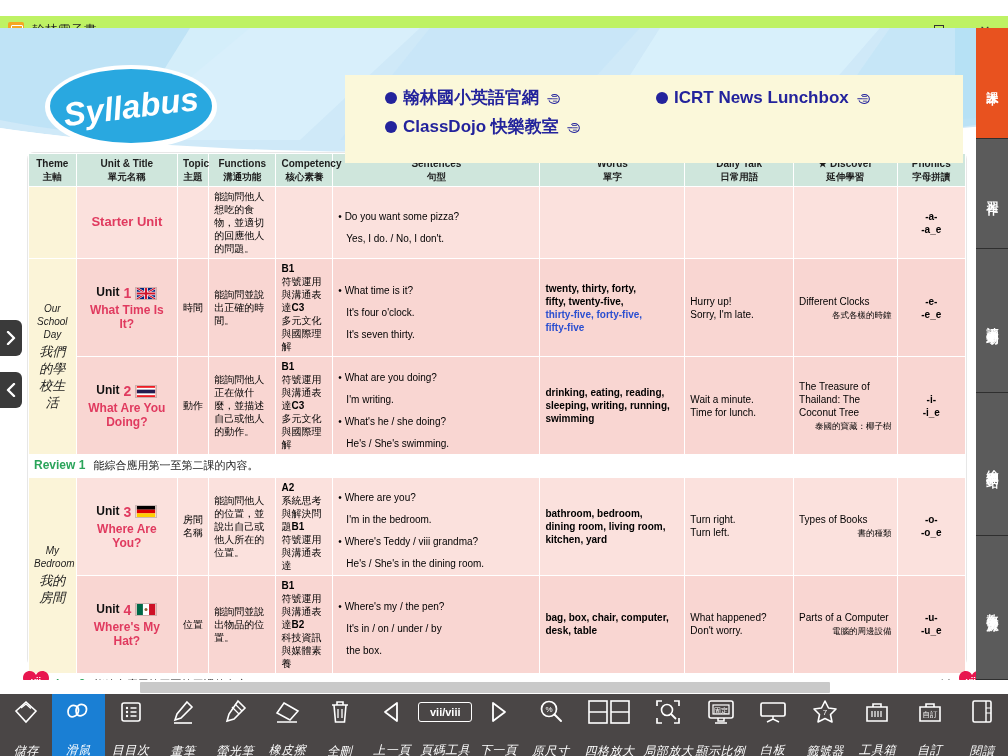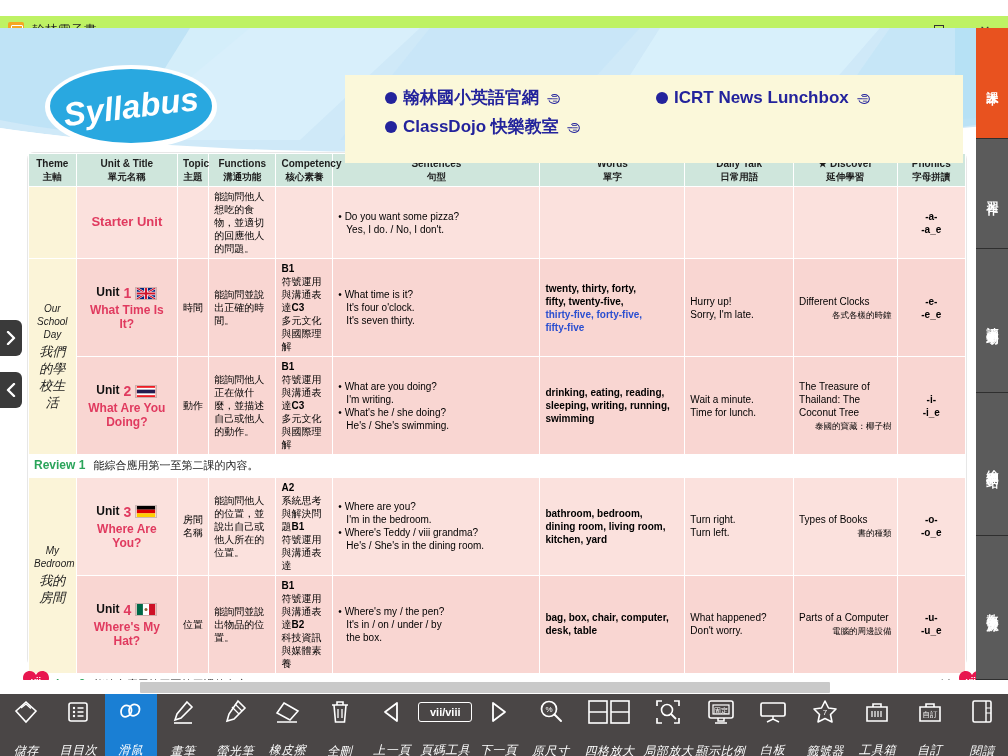--- a/index.html
+++ b/index.html
@@ -115,21 +115,21 @@
   .unit-title { color: #e03a5f; font-weight: bold; font-size: 12px; display:block; margin-top: 2px; line-height:1.15; }
   .starter-title { color: #e03a5f; font-weight: bold; font-size: 13px; }
 
   .flag { display:inline-block; width: 22px; height: 13px; vertical-align: middle; border: .5px solid rgba(0,0,0,.18); }
 
   td.topic-cell { text-align: center; font-size: 9.5px; line-height: 1.25; }
   td.func-cell  { font-size: 9.5px; line-height: 1.5; text-align: left; }
   td.comp-cell  { font-size: 7.5px; line-height: 1.35; text-align: left; vertical-align: top; padding-top: 5px; }
   .comp-code { font-weight: bold; }
   td.sent-cell  { font-size: 11px; line-height: 1.4; text-align: left; padding-left: 8px; }
-  .sent-line { display: block; text-indent: -8px; padding-left: 8px; }
+  .sent-line { display: block; text-indent: -8px; padding-left: 8px; margin-top: 9px; }
   .sent-line.cont { text-indent: 0; padding-left: 8px; }
   td.word-cell  { font-size: 10.5px; font-weight: bold; line-height: 1.45; }
   .word-blue { color: #2b4fd0; }
   td.talk-cell  { font-size: 11px; line-height: 1.4; }
   td.disc-cell  { font-size: 11px; line-height: 1.35; }
   td.disc-cell .zh { display:block; font-size: 8.5px; margin-top: 2px; text-align: right; }
   td.phon-cell  { text-align: center; font-size: 11px; font-weight: bold; line-height: 1.5; }
 
   .review-row td {
     background: #ffffff; border: none; padding: 3px 8px; height: 21px;
@@ -465,41 +465,41 @@
 <div class="toolbar" id="toolbar">
     <div class="tool">
       <div class="ticon">
         <svg width="26" height="26" viewBox="0 0 26 26">
           <path d="M13 3 L23 12 L13 23 L3 12 Z" fill="none" stroke="#fff" stroke-width="1.6"></path>
           <path d="M8 9 L13 5 L18 9.5" fill="none" stroke="#fff" stroke-width="1.4"></path>
         </svg>
       </div>
       <div class="tlabel">儲存</div>
     </div>
+    <div class="tool active">
+      <div class="ticon">
+        <svg width="28" height="24" viewBox="0 0 28 24">
+          <path d="M4 12 C4 7 8 4 12 6 C16 8 15 14 11 16 C7 18 4 16 4 12 Z" fill="none" stroke="#fff" stroke-width="1.7"></path>
+          <path d="M12 11 C12 6 16 3 20 5 C24 7 23 13 19 15 C15 17 12 15 12 11 Z" fill="none" stroke="#fff" stroke-width="1.7"></path>
+        </svg>
+      </div>
+      <div class="tlabel">滑鼠</div>
+    </div>
     <div class="tool">
       <div class="ticon">
         <svg width="24" height="24" viewBox="0 0 24 24">
           <rect x="3" y="3" width="18" height="18" rx="2" fill="none" stroke="#fff" stroke-width="1.6"></rect>
           <circle cx="8" cy="8" r="1.2" fill="#fff"></circle>
           <circle cx="8" cy="12" r="1.2" fill="#fff"></circle>
           <circle cx="8" cy="16" r="1.2" fill="#fff"></circle>
           <path d="M11.5 8h6 M11.5 12h6 M11.5 16h6" stroke="#fff" stroke-width="1.4"></path>
         </svg>
       </div>
       <div class="tlabel">目目次</div>
     </div>
-    <div class="tool active">
-      <div class="ticon">
-        <svg width="28" height="24" viewBox="0 0 28 24">
-          <path d="M4 12 C4 7 8 4 12 6 C16 8 15 14 11 16 C7 18 4 16 4 12 Z" fill="none" stroke="#fff" stroke-width="1.7"></path>
-          <path d="M12 11 C12 6 16 3 20 5 C24 7 23 13 19 15 C15 17 12 15 12 11 Z" fill="none" stroke="#fff" stroke-width="1.7"></path>
-        </svg>
-      </div>
-      <div class="tlabel">滑鼠</div>
-    </div>
     <div class="tool">
       <div class="ticon">
         <svg width="24" height="26" viewBox="0 0 24 26">
           <path d="M16 3 L21 8 L10 19 L4 21 L6 15 Z" fill="none" stroke="#fff" stroke-width="1.6"></path>
           <path d="M3 24 h18" stroke="#fff" stroke-width="1.6"></path>
         </svg>
       </div>
       <div class="tlabel">畫筆</div>
     </div>
     <div class="tool">

